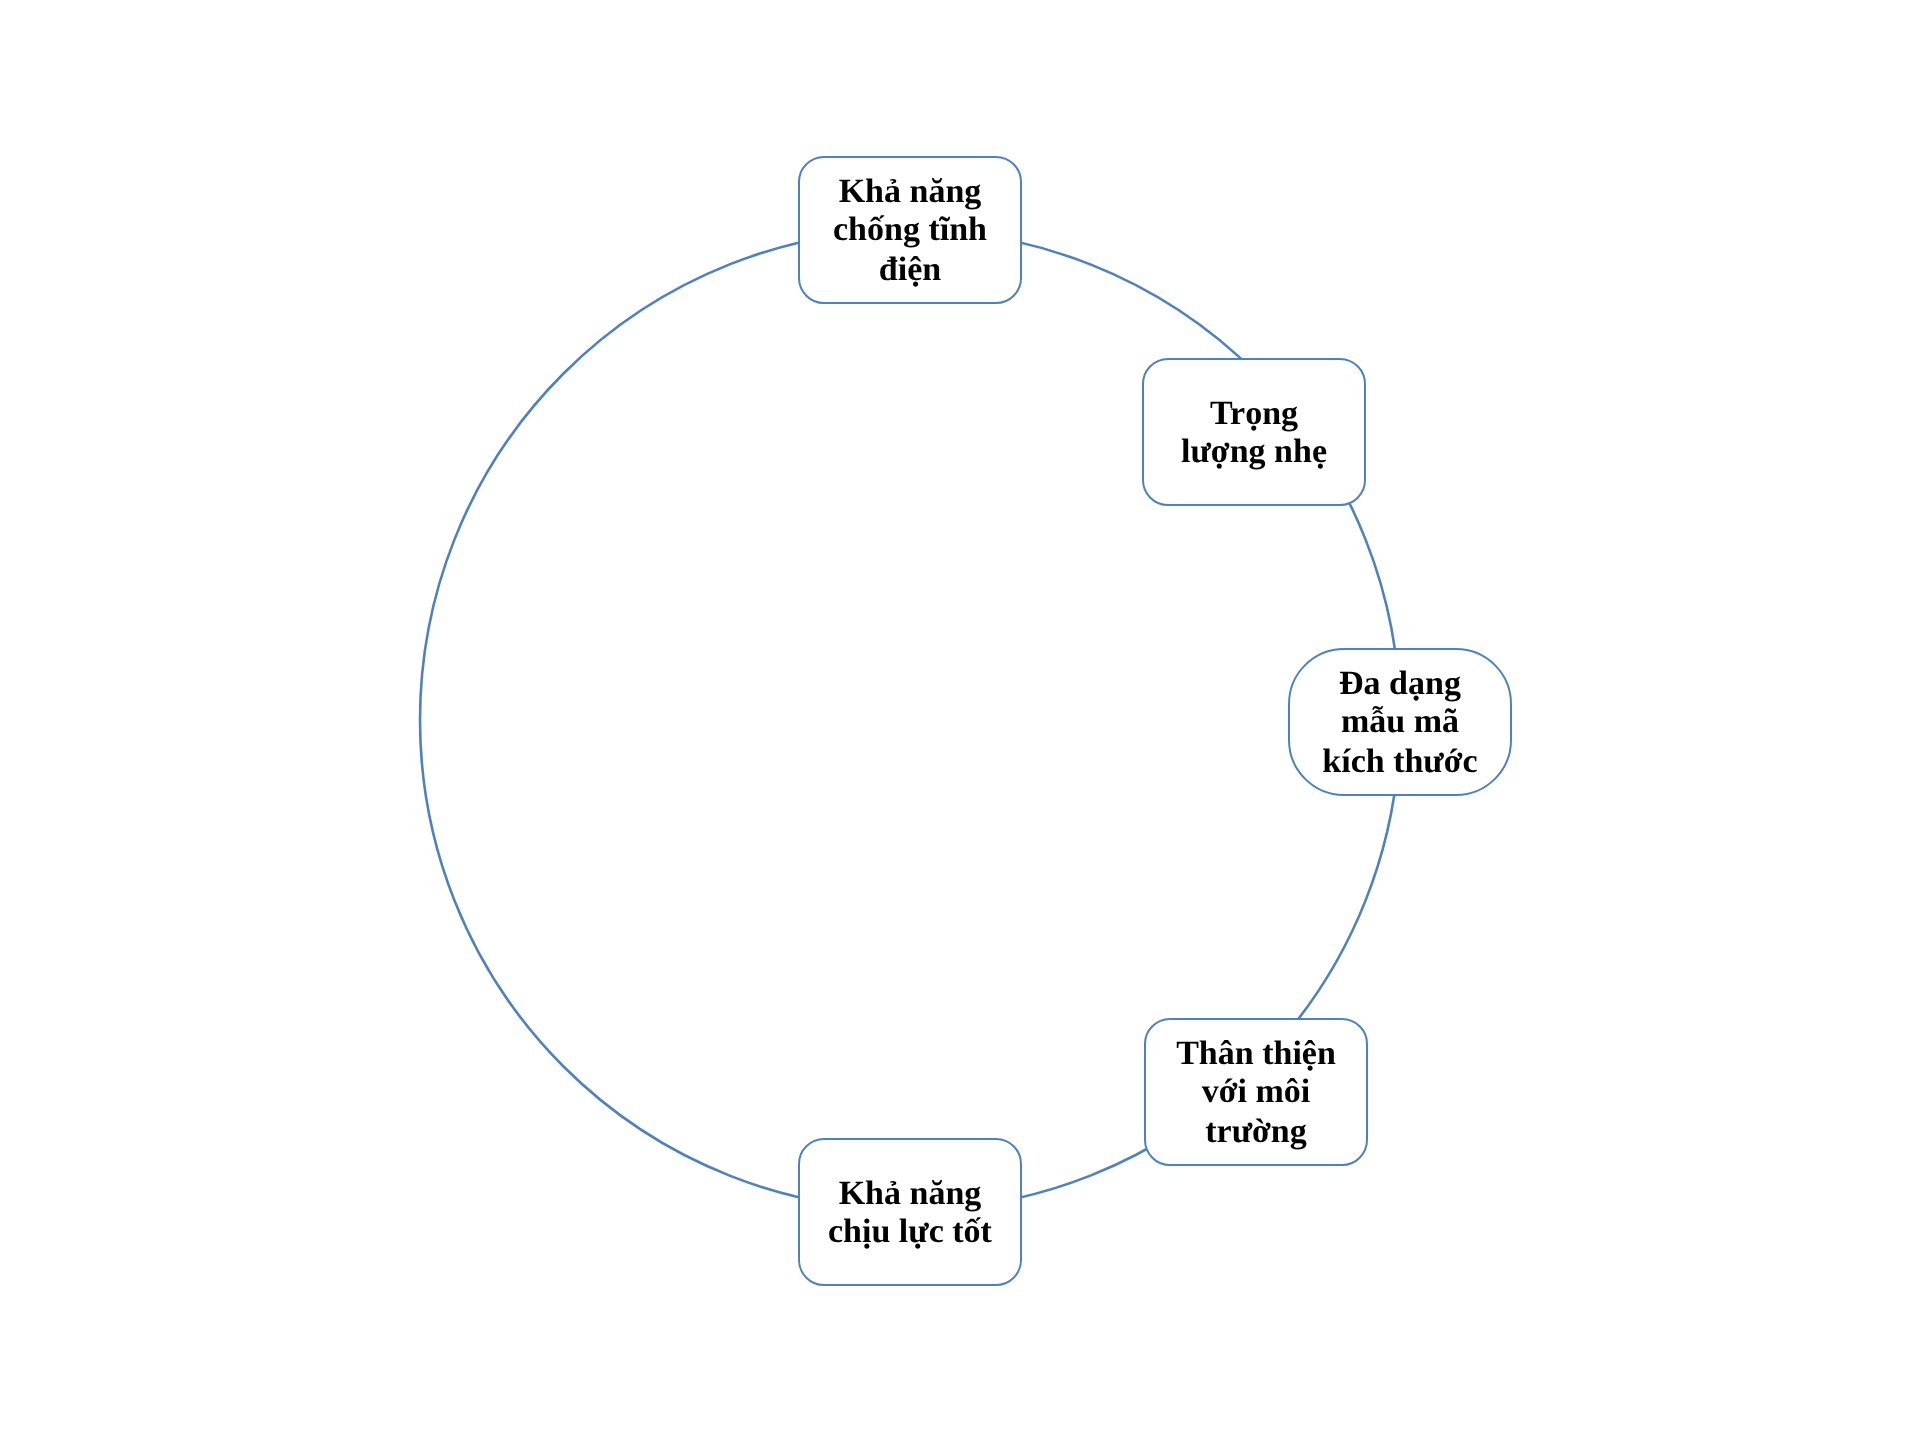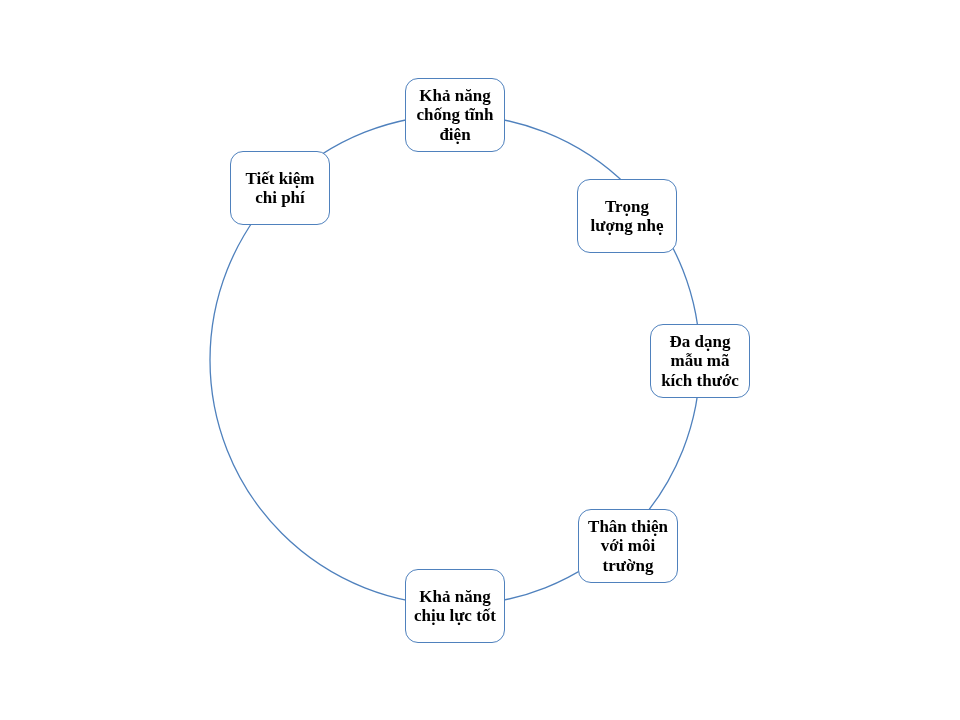--- a/index.html
+++ b/index.html
@@ -20,21 +20,21 @@
     left: 0;
     top: 0;
   }
   .ring circle {
     fill: none;
     stroke: var(--accent, #4F81BD);
     stroke-width: 1.3;
   }
   .node {
     position: absolute;
-    width: 100px;
+    width: 112px;
     height: 74px;
     transform: translate(-50%, -50%);
     background: #ffffff;
     border: 1.6px solid var(--accent, #4F81BD);
     border-radius: 13px;
     display: flex;
     align-items: center;
     justify-content: center;
     text-align: center;
     box-sizing: border-box;
@@ -46,21 +46,21 @@
     font-size: 17px;
     line-height: 1.12;
   }
   .node.small .label {
     font-size: 15px;
     line-height: 1.14;
   }
   
   .pos-top          { left: 455px; top: 115px; }
   .pos-top-right    { left: 627px; top: 188px; margin-top: 28px; }
-  .pos-right        { left: 700px; top: 361px; }
+  .pos-right        { left: 700px; top: 361px; border-radius: 28px; }
   .pos-bottom-right { left: 628px; top: 534px; margin-top: 12px; }
   .pos-bottom       { left: 455px; top: 606px; }
   .pos-bottom-left  { left: 281px; top: 533px; }
   .pos-left         { left: 209px; top: 360px; }
   .pos-top-left     { left: 280px; top: 188px; }
 </style>
 </head>
 <body>
 
 <div class="canvas">
@@ -92,18 +92,14 @@
 trường</span>
   </div>
 
   <div class="node pos-bottom">
     <span class="label">Khả năng
 chịu lực tốt</span>
   </div>
 
 
 
-  <div class="node pos-top-left">
-    <span class="label">Tiết kiệm
-chi phí</span>
-  </div>
 
 </div>
 
 </body></html>

